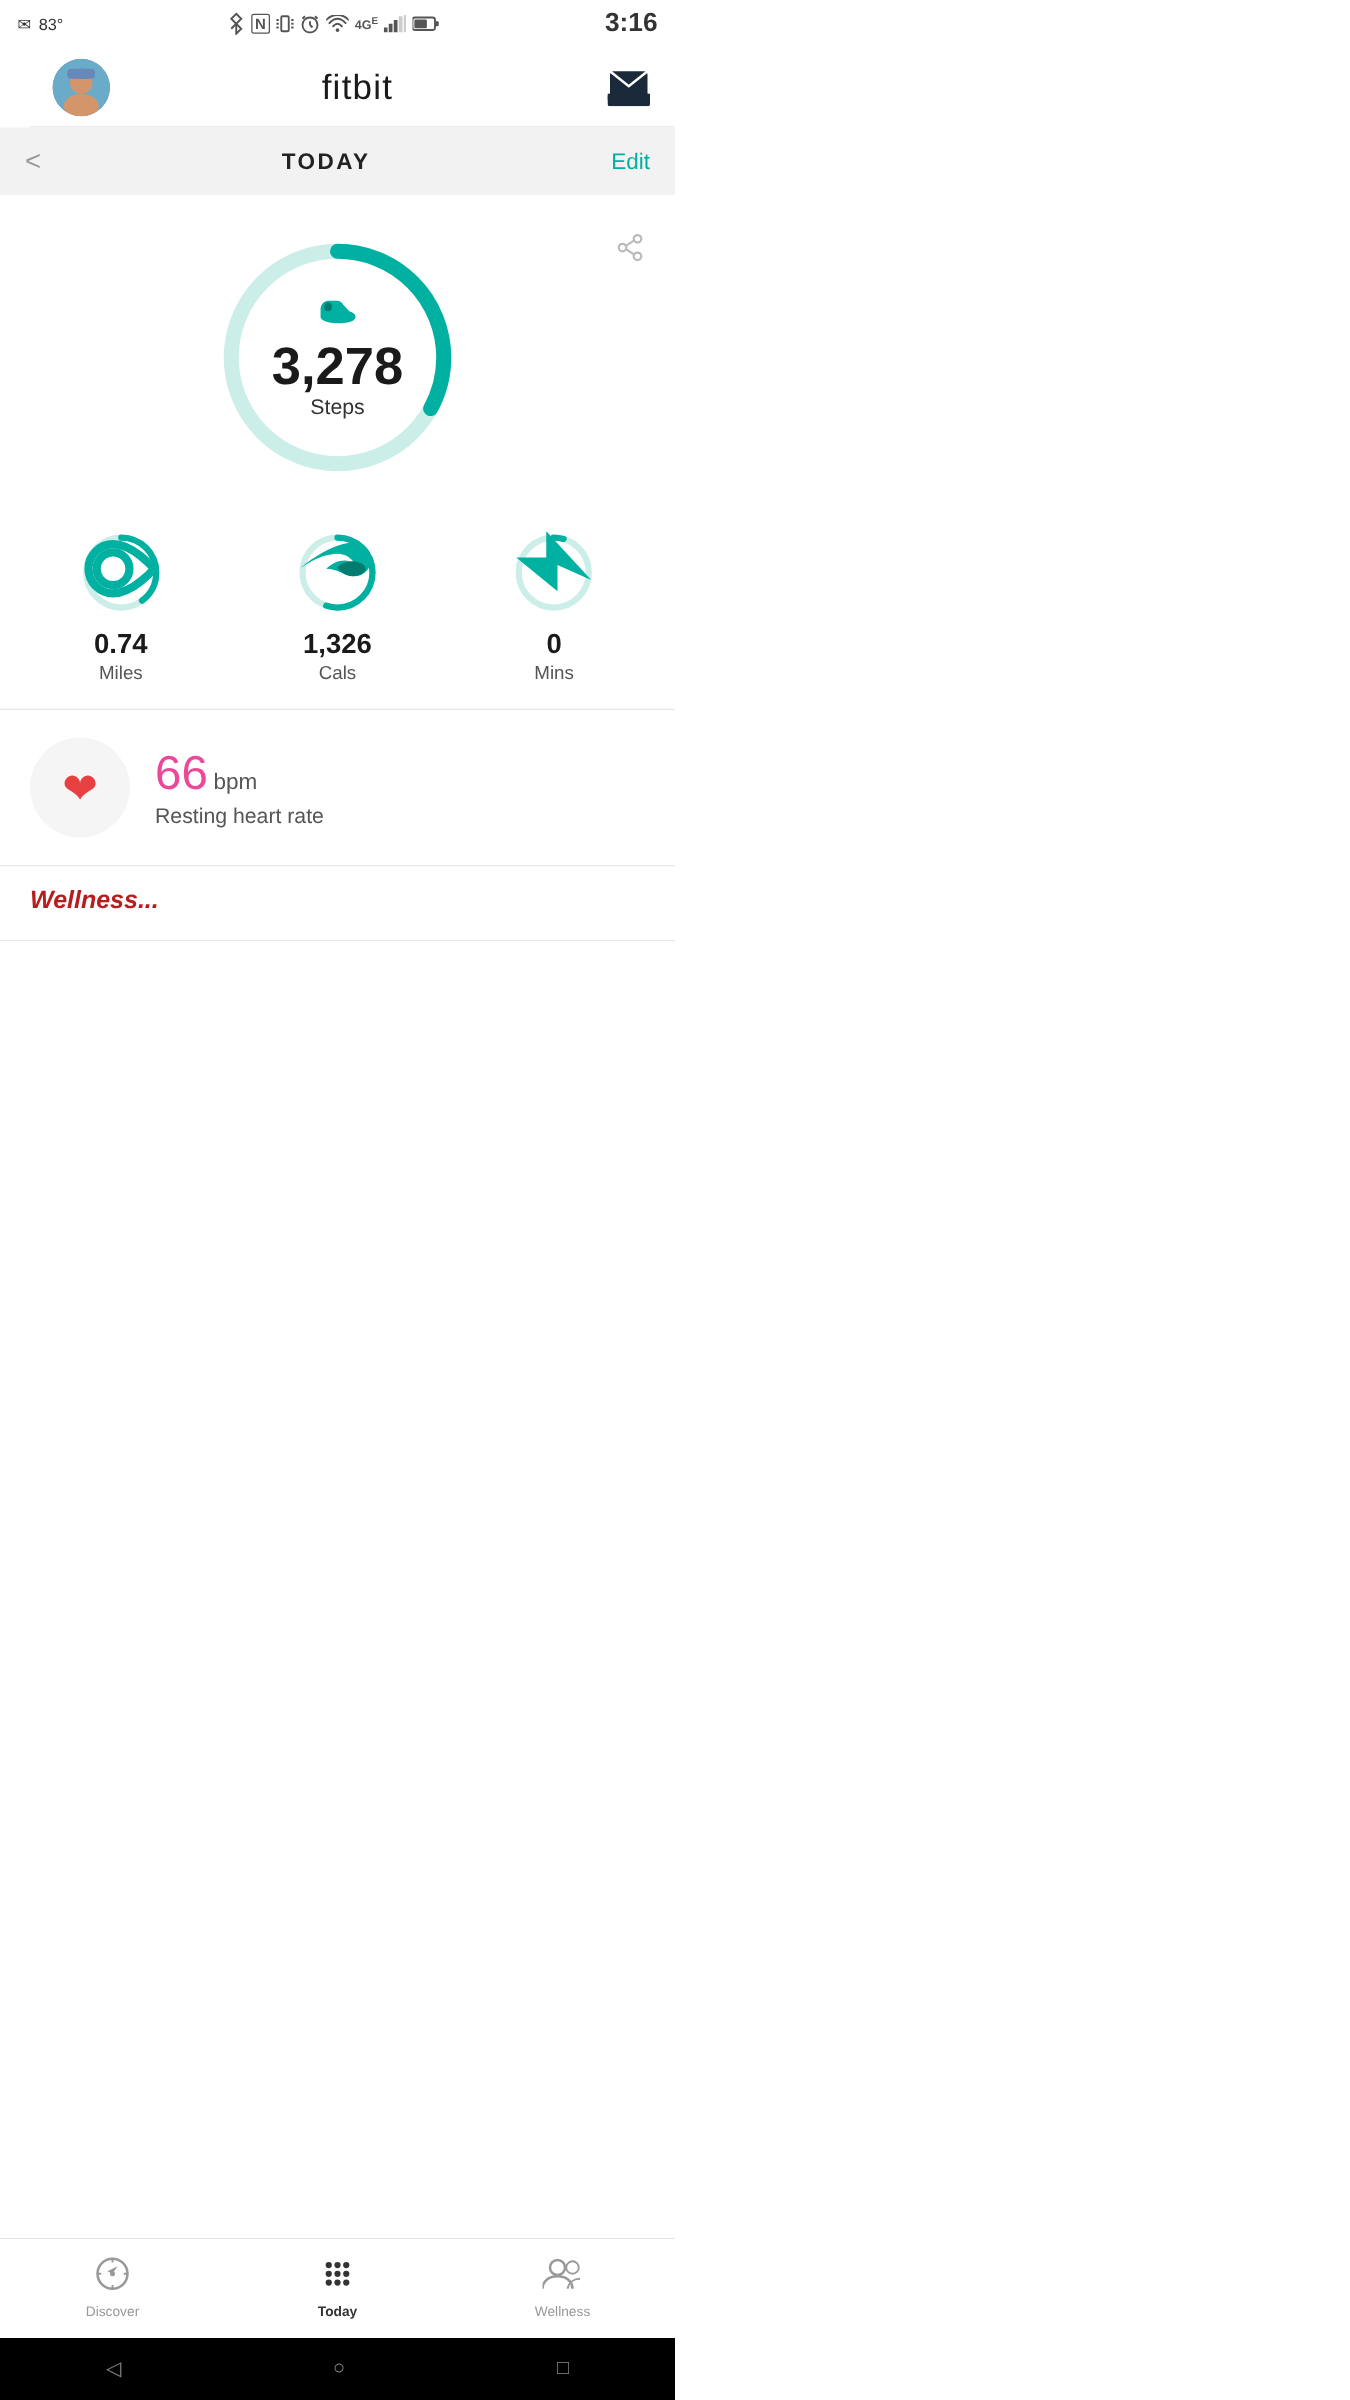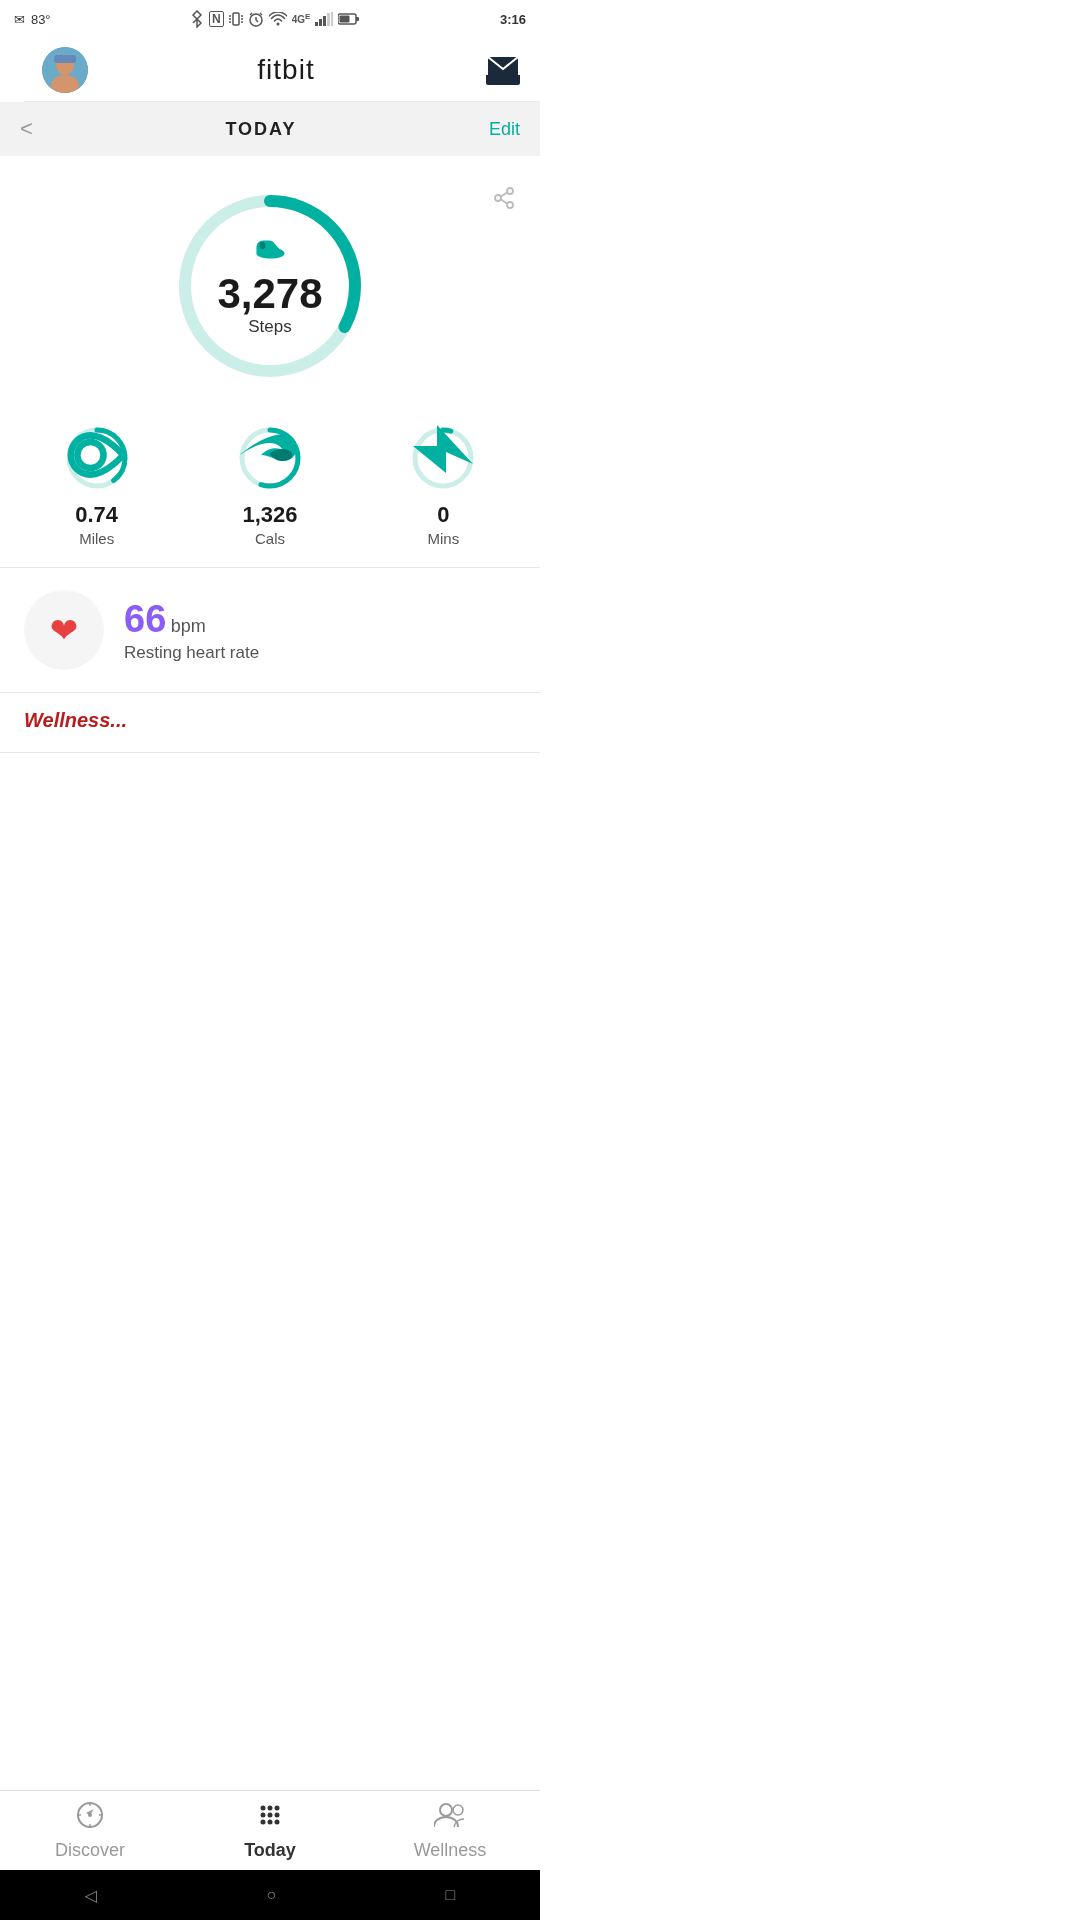--- a/index.html
+++ b/index.html
@@ -18,21 +18,21 @@
       background: #fff;
       height: 38px;
       display: flex;
       align-items: center;
       justify-content: space-between;
       padding: 0 14px;
       font-size: 13px;
       color: #333;
     }
     .status-left { display: flex; align-items: center; gap: 6px; }
-    .status-right { display: flex; align-items: center; gap: 6px; font-weight: 600; font-size: 13px; }
+    .status-right { display: flex; align-items: center; gap: 6px; font-weight: 600; font-size: 21px; }
     .status-icons { display: flex; align-items: center; gap: 5px; }
 
     
     .top-nav {
       background: #fff;
       height: 64px;
       display: flex;
       align-items: center;
       justify-content: space-between;
       padding: 0 18px;
@@ -209,22 +209,22 @@
       justify-content: center;
       flex-shrink: 0;
     }
     .heart-symbol {
       font-size: 34px;
       color: #e84040;
     }
     .heart-info {}
     .heart-rate {
       font-size: 38px;
-      font-weight: 700;
-      color: #8b5cf6;
+      font-weight: 400;
+      color: #ec4899;
     }
     .heart-bpm {
       font-size: 18px;
       font-weight: 400;
       color: #555;
     }
     .heart-label {
       font-size: 17px;
       color: #555;
       margin-top: 2px;
@@ -264,21 +264,21 @@
       flex: 1;
     }
     .nav-icon {
       font-size: 26px;
       color: #999;
     }
     .nav-icon.active {
       color: #333;
     }
     .nav-label {
-      font-size: 18px;
+      font-size: 11px;
       color: #999;
     }
     .nav-label.active {
       color: #333;
       font-weight: 600;
     }
 
     
     .android-nav {
       position: fixed;

